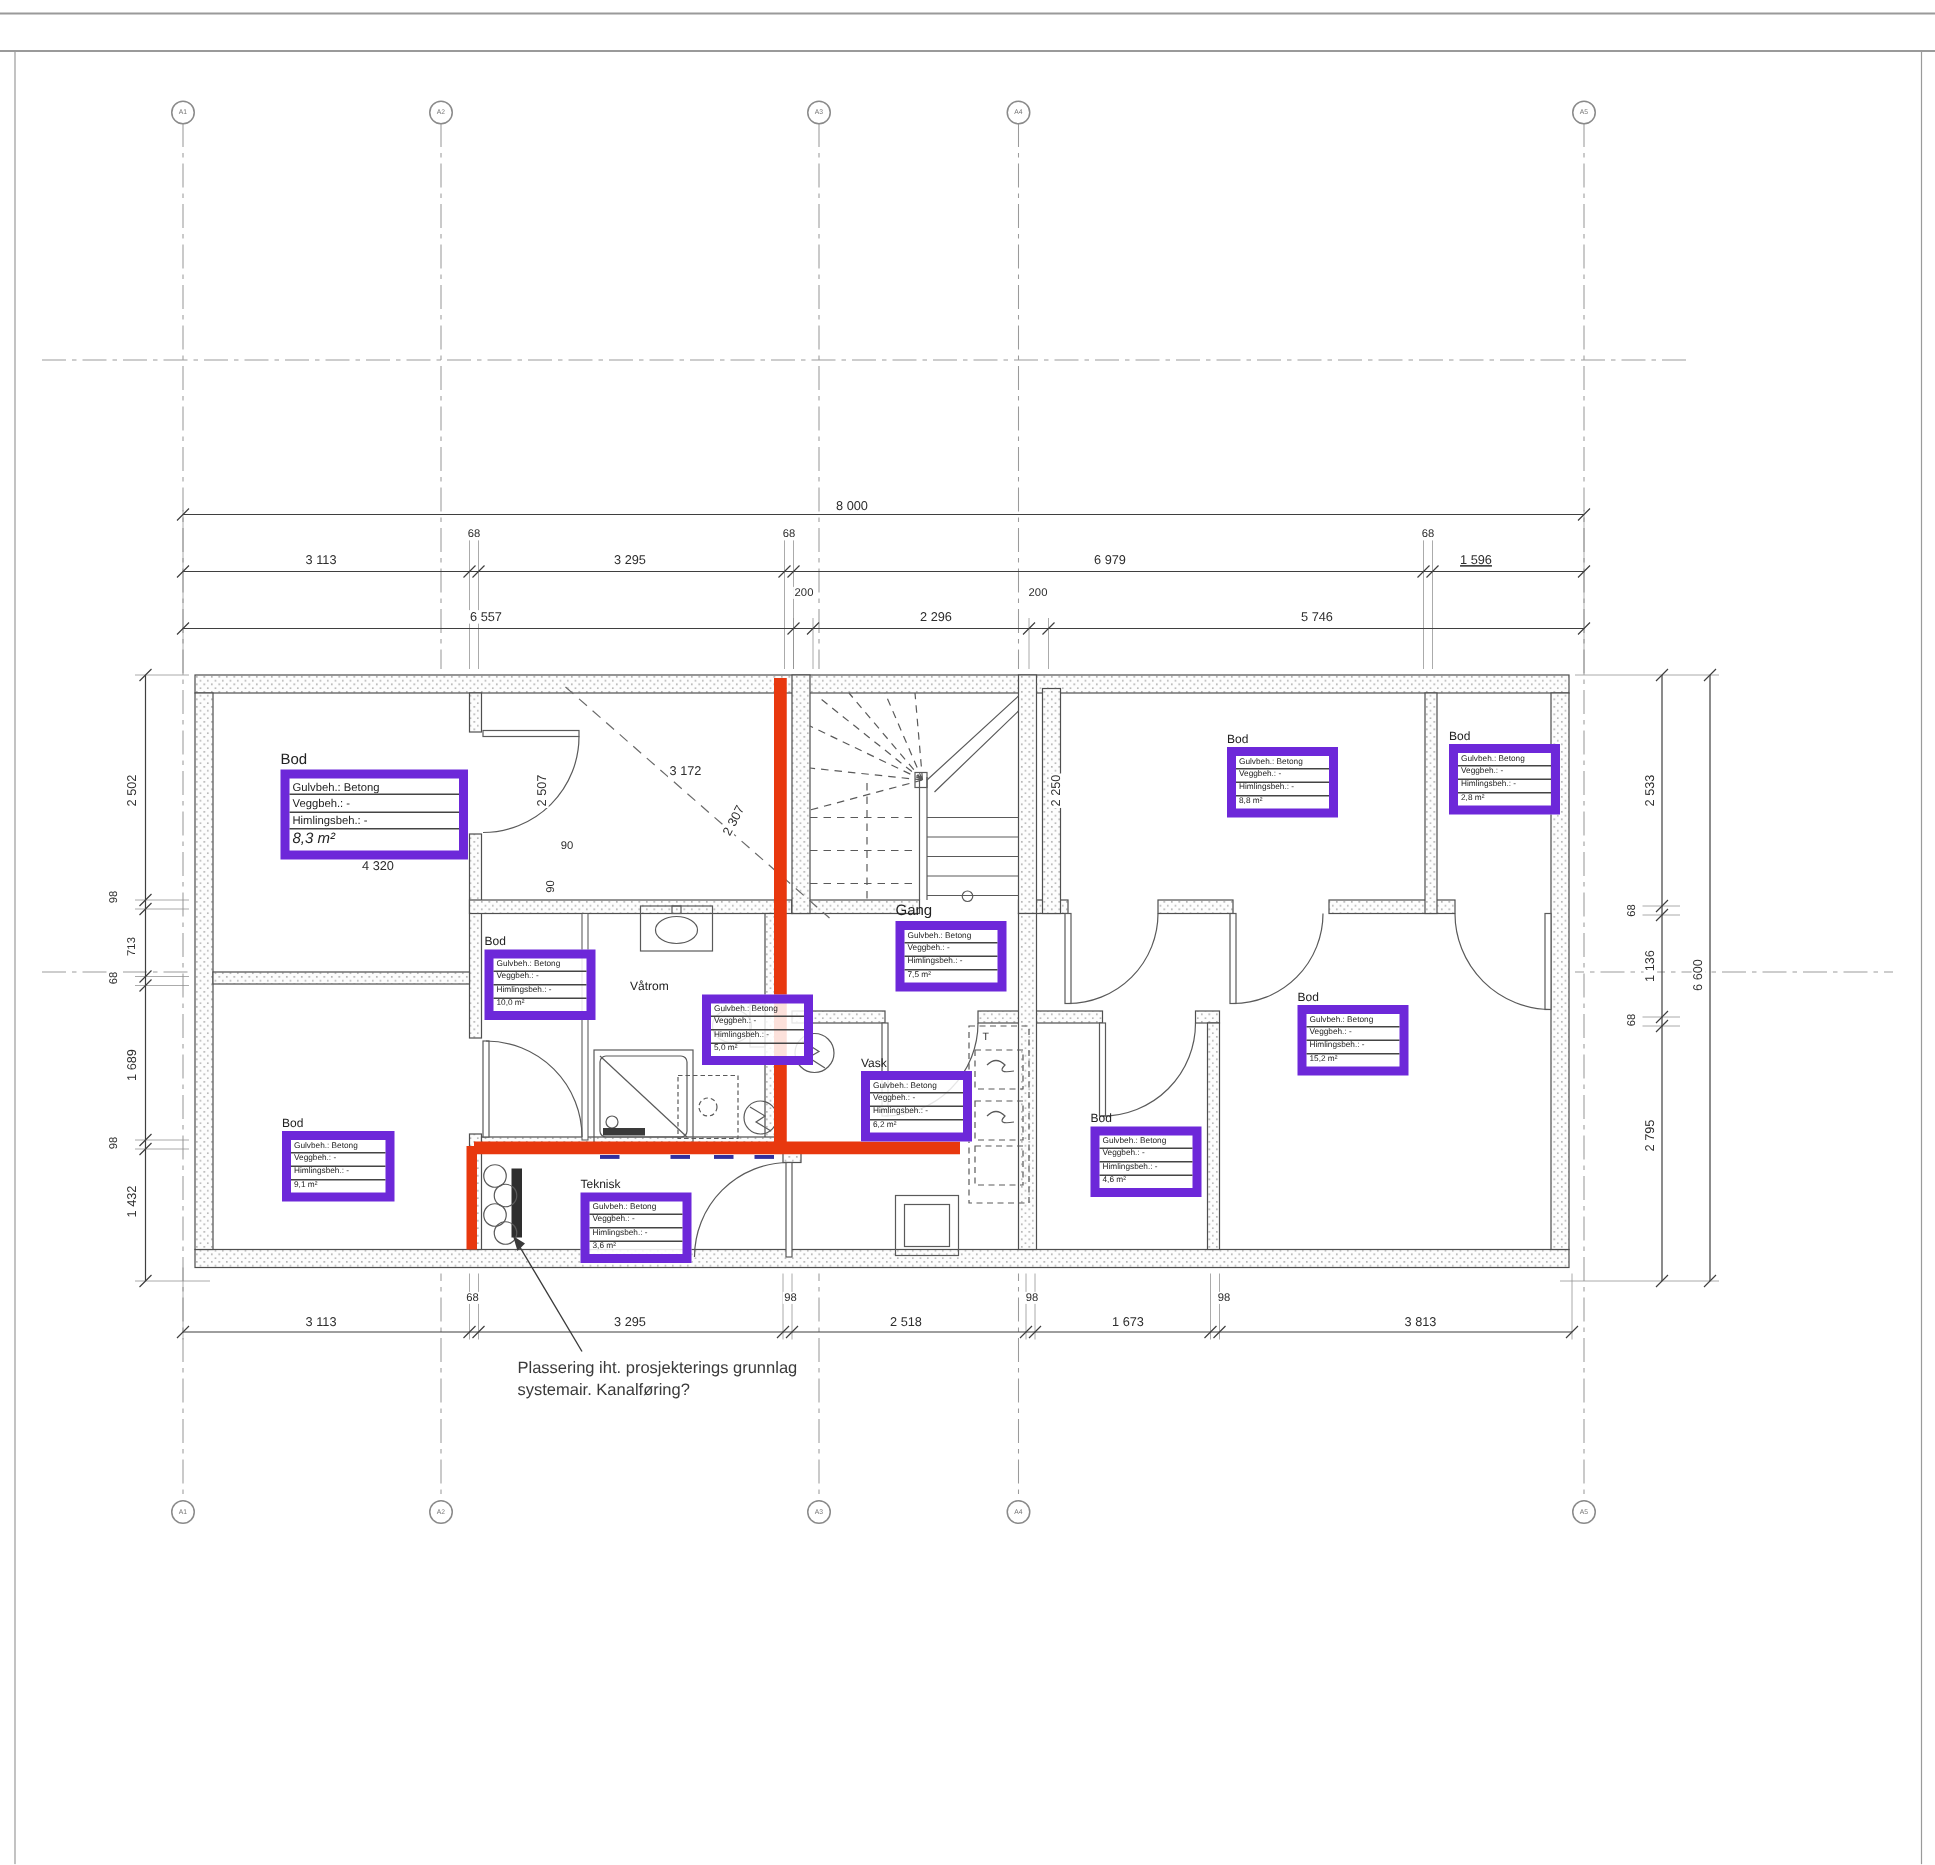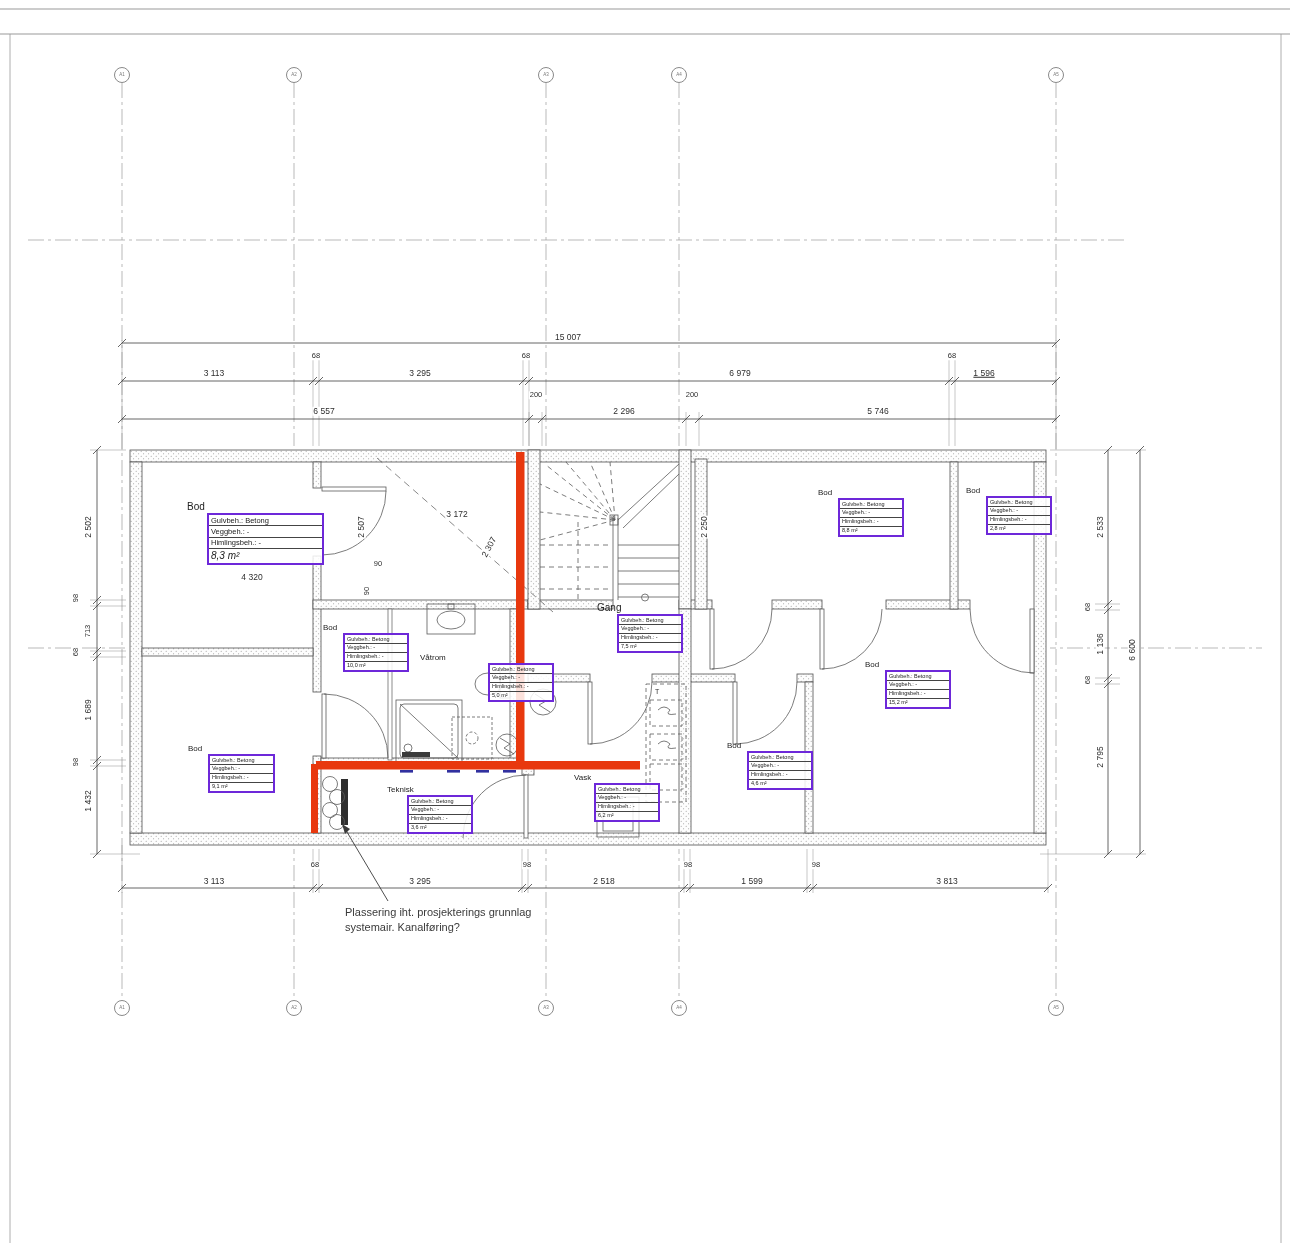--- a/index.html
+++ b/index.html
@@ -3,21 +3,21 @@
 <meta charset="utf-8">
 <style>
   html,body{margin:0;padding:0;background:#fff;}
   #canvas{position:relative;width:1290px;height:1243px;background:#fff;overflow:hidden;
           font-family:"Liberation Sans", sans-serif;color:#333;}
   svg{position:absolute;left:0;top:0;}
   .lbl{position:absolute;transform:translate(-50%,-50%);font-size:8.5px;color:#2e2e2e;white-space:nowrap;background:#fff;padding:0 1px;line-height:1;}
   .lbl.small{font-size:7.5px;}
   .room{position:absolute;}
   .room .rname{position:absolute;left:0;bottom:100%;margin-bottom:1px;font-size:8px;color:#222;line-height:1;white-space:nowrap;}
-  .room .tbl{border:2px solid #6d28d9;background:rgba(255,255,255,.85);margin-left:20px;}
+  .room .tbl{border:6px solid #6d28d9;background:rgba(255,255,255,.85);}
   .room .trow{border-bottom:1px solid #444;padding:.5px 2px;font-size:5.5px;line-height:1.25;color:#222;white-space:nowrap;overflow:hidden;}
   .room .trow:last-child{border-bottom:none;}
   .bubble{position:absolute;width:14px;height:14px;border:1px solid #8a8a8a;border-radius:50%;
           transform:translate(-50%,-50%);background:#fff;display:flex;align-items:center;justify-content:center;
           font-size:4.5px;color:#777;line-height:1;}
   #annotation{position:absolute;left:345px;top:905px;font-size:11px;line-height:1.35;color:#3a3a3a;}
   .tmark{position:absolute;font-size:7px;color:#333;line-height:1;}
 </style>
 </head>
 <body>
@@ -219,40 +219,40 @@
       <div class="bubble" style="left: 679px; top: 75px;">A4</div>
       <div class="bubble" style="left: 1056px; top: 75px;">A5</div>
       <div class="bubble" style="left: 122px; top: 1008px;">A1</div>
       <div class="bubble" style="left: 294px; top: 1008px;">A2</div>
       <div class="bubble" style="left: 546px; top: 1008px;">A3</div>
       <div class="bubble" style="left: 679px; top: 1008px;">A4</div>
       <div class="bubble" style="left: 1056px; top: 1008px;">A5</div>
     </div>
 
 <div id="dimlabels">
-      <span class="lbl" style="left: 568px; top: 337px;">15 007</span>
+      <span class="lbl" style="left: 568px; top: 337px;">8 000</span>
       <span class="lbl" style="left: 214px; top: 373px;">3 113</span>
       <span class="lbl small" style="left: 316px; top: 356px;">68</span>
       <span class="lbl" style="left: 420px; top: 373px;">3 295</span>
       <span class="lbl small" style="left: 526px; top: 356px;">68</span>
       <span class="lbl" style="left: 740px; top: 373px;">6 979</span>
       <span class="lbl small" style="left: 952px; top: 356px;">68</span>
       <span class="lbl" style="left: 984px; top: 373px; text-decoration: underline;">1 596</span>
       <span class="lbl" style="left: 324px; top: 411px;">6 557</span>
       <span class="lbl small" style="left: 536px; top: 395px;">200</span>
       <span class="lbl" style="left: 612px; top: 411px; margin-left: 12px;">2 296</span>
       <span class="lbl small" style="left: 692px; top: 395px;">200</span>
       <span class="lbl" style="left: 878px; top: 411px;">5 746</span>
       <span class="lbl" style="left: 214px; top: 881px;">3 113</span>
       <span class="lbl small" style="left: 315px; top: 865px;">68</span>
       <span class="lbl" style="left: 420px; top: 881px;">3 295</span>
       <span class="lbl small" style="left: 527px; top: 865px;">98</span>
       <span class="lbl" style="left: 604px; top: 881px;">2 518</span>
       <span class="lbl small" style="left: 688px; top: 865px;">98</span>
-      <span class="lbl" style="left: 752px; top: 881px;">1 599</span>
+      <span class="lbl" style="left: 752px; top: 881px;">1 673</span>
       <span class="lbl small" style="left: 816px; top: 865px;">98</span>
       <span class="lbl" style="left: 947px; top: 881px;">3 813</span>
       <span class="lbl" style="left: 88px; top: 527px; transform: translate(-50%, -50%) rotate(-90deg);">2 502</span>
       <span class="lbl small" style="left: 76px; top: 598px; transform: translate(-50%, -50%) rotate(-90deg);">98</span>
       <span class="lbl small" style="left: 88px; top: 631px; transform: translate(-50%, -50%) rotate(-90deg);">713</span>
       <span class="lbl small" style="left: 76px; top: 652px; transform: translate(-50%, -50%) rotate(-90deg);">68</span>
       <span class="lbl" style="left: 88px; top: 710px; transform: translate(-50%, -50%) rotate(-90deg);">1 689</span>
       <span class="lbl small" style="left: 76px; top: 762px; transform: translate(-50%, -50%) rotate(-90deg);">98</span>
       <span class="lbl" style="left: 88px; top: 801px; transform: translate(-50%, -50%) rotate(-90deg);">1 432</span>
       <span class="lbl" style="left: 1100px; top: 527px; transform: translate(-50%, -50%) rotate(-90deg);">2 533</span>
@@ -327,21 +327,21 @@
       </div>
       <div class="room" style="left: 865px; top: 670px;">
         <div class="rname" style="font-size: 8px;">Bod</div>
         <div class="tbl" style="width: 62px;">
           <div class="trow" style="font-size: 5.5px;">Gulvbeh.: Betong</div>
           <div class="trow" style="font-size: 5.5px;">Veggbeh.: -</div>
           <div class="trow" style="font-size: 5.5px;">Himlingsbeh.: -</div>
           <div class="trow" style="font-size: 5.5px;">15,2 m²</div>
         </div>
       </div>
-      <div class="room" style="left: 574px; top: 783px;">
+      <div class="room" style="left: 574px; top: 714px;">
         <div class="rname" style="font-size: 8px;">Vask</div>
         <div class="tbl" style="width: 62px;">
           <div class="trow" style="font-size: 5.5px;">Gulvbeh.: Betong</div>
           <div class="trow" style="font-size: 5.5px;">Veggbeh.: -</div>
           <div class="trow" style="font-size: 5.5px;">Himlingsbeh.: -</div>
           <div class="trow" style="font-size: 5.5px;">6,2 m²</div>
         </div>
       </div>
       <div class="room" style="left: 727px; top: 751px;">
         <div class="rname" style="font-size: 8px;">Bod</div>

